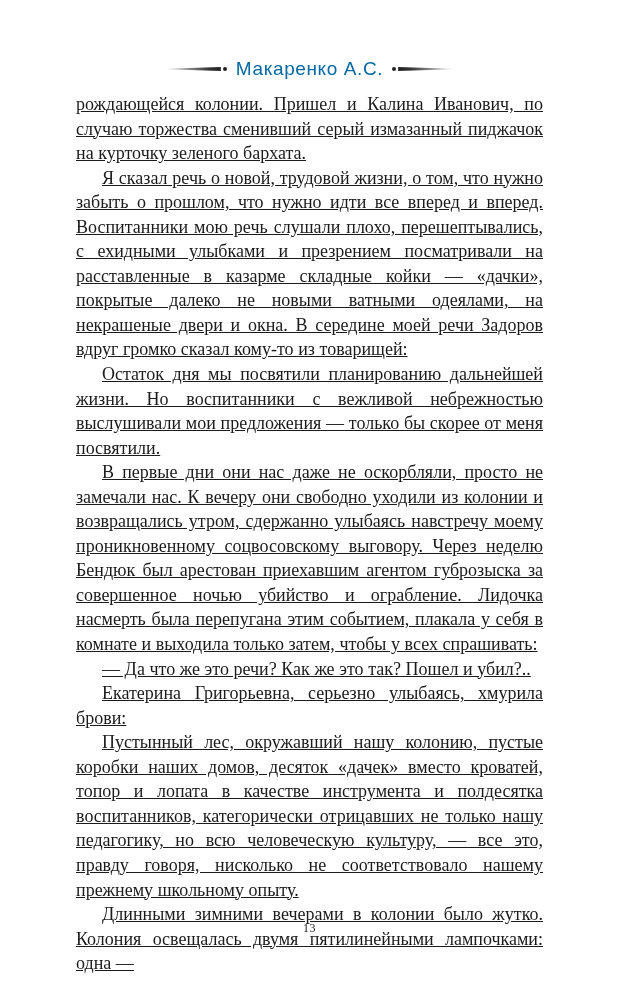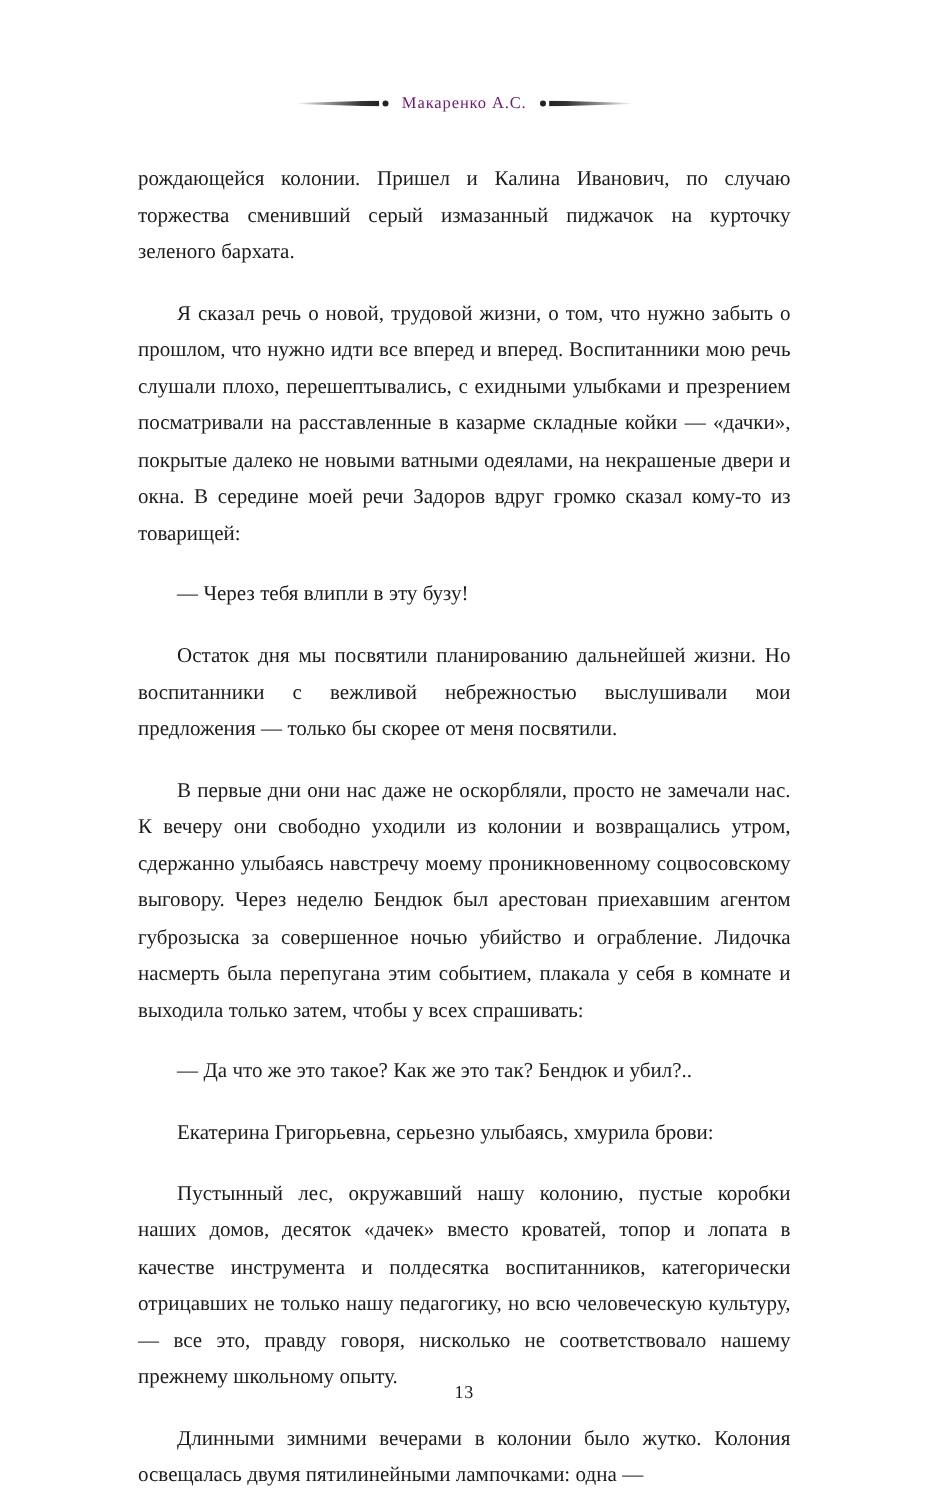--- a/index.html
+++ b/index.html
@@ -31,24 +31,24 @@
     left: 76px;
     top: 58px;
     width: 467px;
     height: 22px;
     display: flex;
     align-items: center;
     justify-content: center;
     gap: 0px;
   }
   .rh-title {
-    font-family: Liberation Serif, serif;
-    font-size: 11px;
+    font-family: Liberation Sans, sans-serif;
+    font-size: 19px;
     letter-spacing: 0.6px;
-    color: #701a75;
+    color: #0369a1;
     white-space: nowrap;
     padding: 0 9px;
   }
   .orn {
     display: flex;
     align-items: center;
     height: 12px;
   }
   .orn-dot {
     width: 4px;
@@ -82,28 +82,29 @@
   }
 
   
   .textblock {
     position: absolute;
     left: 76px;
     top: 92px;
     width: 467px;
   }
   .textblock p {
-    margin: 16px;
+    margin: 0;
     text-align: justify;
     text-justify: inter-word;
-    font-size: 14px;
+    font-size: 18px;
     line-height: 24.55px;
     text-indent: 26px;
     hyphens: manual;
     word-spacing: 0.1px;
+    text-decoration: underline;
   }
   .textblock p.dialogue {
     text-indent: 26px;
   }
 
   
   .folio {
     position: absolute;
     left: 0;
     top: 921px;
@@ -127,24 +128,23 @@
     <span class="rh-title">Макаренко А.С.</span>
     <span class="orn orn-right">
       <span class="orn-dot"></span>
       <span class="orn-rule"></span>
     </span>
   </div>
 
   <div class="textblock">
     <p style="text-indent:0">рождающейся колонии. Пришел и Калина Иванович, по случаю торжества сменивший серый измазанный пиджачок на курточку зеленого бархата.</p>
     <p>Я сказал речь о новой, трудовой жизни, о том, что нужно забыть о прошлом, что нужно идти все вперед и вперед. Воспитанники мою речь слушали плохо, перешептывались, с ехидными улыбками и презрением посматривали на расставленные в казарме складные койки — «дачки», покрытые далеко не новыми ватными одеялами, на некрашеные двери и окна. В середине моей речи Задоров вдруг громко сказал кому-то из товарищей:</p>
-    <p class="dialogue">— Через тебя влипли в эту бузу!</p>
     <p>Остаток дня мы посвятили планированию дальнейшей жизни. Но воспитанники с вежливой небрежностью выслушивали мои предложения — только бы скорее от меня посвятили.</p>
     <p>В первые дни они нас даже не оскорбляли, просто не замечали нас. К вечеру они свободно уходили из колонии и возвращались утром, сдержанно улыбаясь навстречу моему проникновенному соцвосовскому выговору. Через неделю Бендюк был арестован приехавшим агентом губрозыска за совершенное ночью убийство и ограбление. Лидочка насмерть была перепугана этим событием, плакала у себя в комнате и выходила только затем, чтобы у всех спрашивать:</p>
-    <p class="dialogue">— Да что же это такое? Как же это так? Бендюк и убил?..</p>
+    <p class="dialogue">— Да что же это речи? Как же это так? Пошел и убил?..</p>
     <p>Екатерина Григорьевна, серьезно улыбаясь, хмурила брови:</p>
     <p>Пустынный лес, окружавший нашу колонию, пустые коробки наших домов, десяток «дачек» вместо кроватей, топор и лопата в качестве инструмента и полдесятка воспитанников, категорически отрицавших не только нашу педагогику, но всю человеческую культуру, — все это, правду говоря, нисколько не соответствовало нашему прежнему школьному опыту.</p>
     <p>Длинными зимними вечерами в колонии было жутко. Колония освещалась двумя пятилинейными лампочками: одна —</p>
   </div>
 
   <div class="folio">13</div>
 
 </div>
 
 </body></html>

